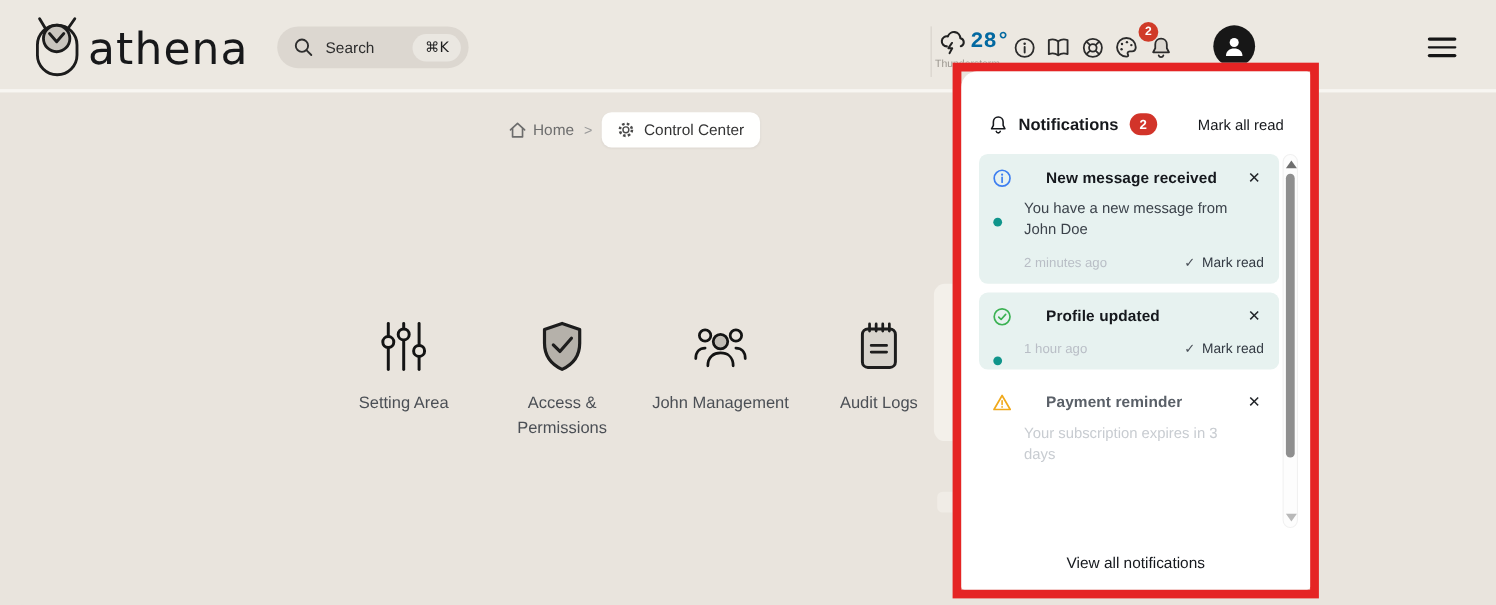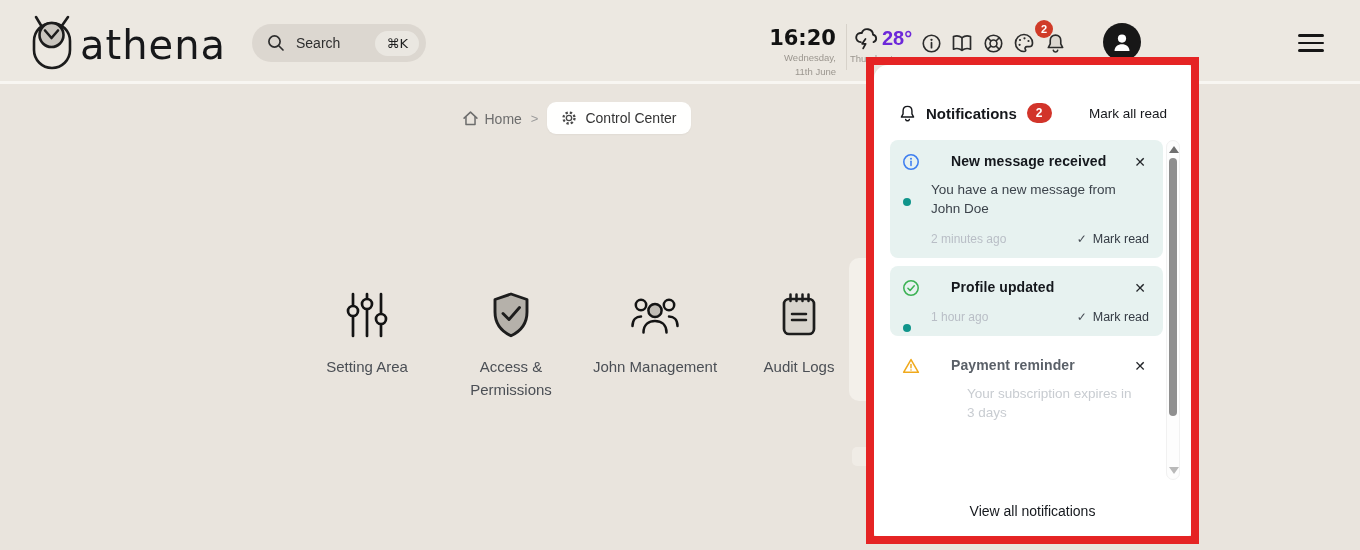--- a/index.html
+++ b/index.html
@@ -18,41 +18,41 @@
                 padding:0 7px 0 15px; gap:11px; cursor:text; }
   .search-label { font-size:14px; color:#2e2e2e; }
   .kbd-pill { margin-left:auto; background:#eae7e1; border-radius:999px; padding:5px 11px;
               font-size:13px; color:#1f1f1f; font-family:"DejaVu Sans", sans-serif; }
 
   .clock { position:absolute; left:768px; top:26px; width:68px; text-align:right; }
   .clock-time { font-family:"DejaVu Sans", sans-serif; font-size:21px; font-weight:700; color:#121212; }
   .clock-sub { font-size:9.5px; color:#9b968f; line-height:1.25; margin-top:2px; }
   .v-divider { position:absolute; left:846px; top:24px; width:1px; height:46px; background:#d7d2ca; }
   .weather { position:absolute; left:853px; top:25px; display:flex; align-items:center; gap:2px; }
-  .weather-temp { font-family:Liberation Sans, sans-serif; font-size:20px; font-weight:700; color:#6d28d9; }
+  .weather-temp { font-family:Liberation Mono, monospace; font-size:20px; font-weight:700; color:#0369a1; }
   .weather-cond { position:absolute; left:850px; top:53px; font-size:9.5px; color:#9b968f; width:92px; }
 
   .action-icons { position:absolute; left:919px; top:31px; display:flex; align-items:center; gap:7px; }
   .action-btn { width:24px; height:24px; display:flex; align-items:center; justify-content:center; cursor:pointer; position:relative; }
   .bell-badge { position:absolute; left:1035px; top:20px; min-width:18px; height:18px; border-radius:999px;
                 background:#d03b28; color:#fff; font-size:11px; font-weight:700; display:flex;
                 align-items:center; justify-content:center; padding:0 4px; z-index:5; }
 
   .avatar { position:absolute; left:1103px; top:23px; width:38px; height:38px; border-radius:50%;
             background:#171717; display:flex; align-items:center; justify-content:center; cursor:pointer; }
   .user-block { position:absolute; left:1152px; top:24px; }
   .user-name { font-size:15px; font-weight:700; color:#121212; }
   .user-email { font-size:13.5px; color:#6e6a64; margin-top:4px; }
   .hamburger { position:absolute; left:1298px; top:34px; width:26px; cursor:pointer; }
   .hamburger div { height:2.6px; background:#161616; border-radius:2px; margin-bottom:5px; }
 
   
   .breadcrumb { position:absolute; top:102px; left:0; width:100%; display:flex;
                 justify-content:center; align-items:center; gap:9px; }
-  .crumb-home { display:flex; align-items:flex-end; gap:6px; color:#6d6d6d; font-size:14px; cursor:pointer; }
+  .crumb-home { display:flex; align-items:center; gap:6px; color:#6d6d6d; font-size:14px; cursor:pointer; }
   .crumb-sep { color:#9a9a9a; font-size:13px; }
   .crumb-pill { background:#fffffe; border-radius:9px; padding:8px 14px; display:flex;
                 align-items:center; gap:8px; font-size:14px; color:#333; box-shadow:0 1px 2px rgba(0,0,0,0.04); cursor:pointer; }
 
   
   .modules { position:absolute; top:284px; left:302px; width:562px; display:flex; justify-content:space-between; }
   .module { width:130px; display:flex; flex-direction:column; align-items:center; cursor:pointer; }
   .module-iconbox { height:62px; display:flex; align-items:center; justify-content:center; }
   .module-label { margin-top:10px; font-size:15px; color:#4b4f55; text-align:center; line-height:1.5; }
 
@@ -70,21 +70,21 @@
   .np-title { font-size:15px; font-weight:700; color:#16181c; margin-left:9px; }
   .np-badge { margin-left:10px; background:#d2342a; color:#fff; font-size:12px; font-weight:700;
               border-radius:999px; padding:3px 9px; }
   .np-markall { margin-left:auto; font-size:13.5px; color:#16181c; cursor:pointer; }
 
   .np-list { position:absolute; top:75px; left:16px; width:273px; height:338px; overflow:hidden;
              display:flex; flex-direction:column; gap:8px; }
   .np-item { position:relative; border-radius:8px; padding:13px 14px 12px 41px; flex:0 0 auto; }
   .np-item.unread { background:#e7f2f0; }
   .np-item.read .np-item-title { color:#5a6068; }
-  .np-item.read .np-item-msg { color:#c8ccd1;margin-left:36px; }
+  .np-item.read .np-item-msg { color:#c8ccd1; }
   .np-type-icon { position:absolute; left:12px; top:13px; width:18px; height:18px; }
   .np-dot { position:absolute; left:13px; top:58px; width:8px; height:8px; border-radius:50%; background:#10958b; }
   .np-item-head { display:flex; align-items:flex-start; justify-content:space-between; }
   .np-item-title { font-size:14px; font-weight:700; color:#15181d; letter-spacing:0.1px;padding-left:20px; }
   .np-close { font-family:"DejaVu Sans", sans-serif; font-size:14px; color:#23262a; cursor:pointer;
               line-height:1; padding:2px 3px; }
   .np-item-msg { margin-top:10px; font-size:13.5px; color:#3c434b; line-height:1.4; padding-right:14px; }
   .np-item-foot { margin-top:13px; display:flex; align-items:center; justify-content:space-between; }
   .np-time { font-size:12px; color:#b9bec6; }
   .np-markread { font-size:12.5px; color:#343b44; cursor:pointer; display:flex; align-items:center; gap:6px; }
@@ -130,25 +130,20 @@
       <span>
         <svg width="18" height="18" viewBox="0 0 18 18" fill="none">
           <circle cx="7.5" cy="7.5" r="5.6" stroke="#2e2e2e" stroke-width="1.7"></circle>
           <path d="M12 12 L16 16" stroke="#2e2e2e" stroke-width="1.7" stroke-linecap="round"></path>
         </svg>
       </span>
       <span class="search-label">Search</span>
       <span class="kbd-pill">⌘K</span>
     </div>
 
-    <div class="clock">
-      <div class="clock-time">16:20</div>
-      <div class="clock-sub">Wednesday,</div>
-      <div class="clock-sub">11th June</div>
-    </div>
 
     <div class="v-divider"></div>
 
     <div class="weather">
       <span>
         <svg width="27" height="27" viewBox="0 0 26 26" fill="none">
           <path d="M7.5 16.5 a4.4 4.4 0 1 1 .9-8.7 a5.6 5.6 0 0 1 10.9 1.6 a3.6 3.6 0 0 1 .4 7" stroke="#222" stroke-width="1.8" stroke-linecap="round" stroke-linejoin="round"></path>
           <path d="M12 13.5 l-3.2 4.6 h3.4 l-2.4 4.4" stroke="#222" stroke-width="1.7" stroke-linecap="round" stroke-linejoin="round" fill="none"></path>
         </svg>
       </span>

